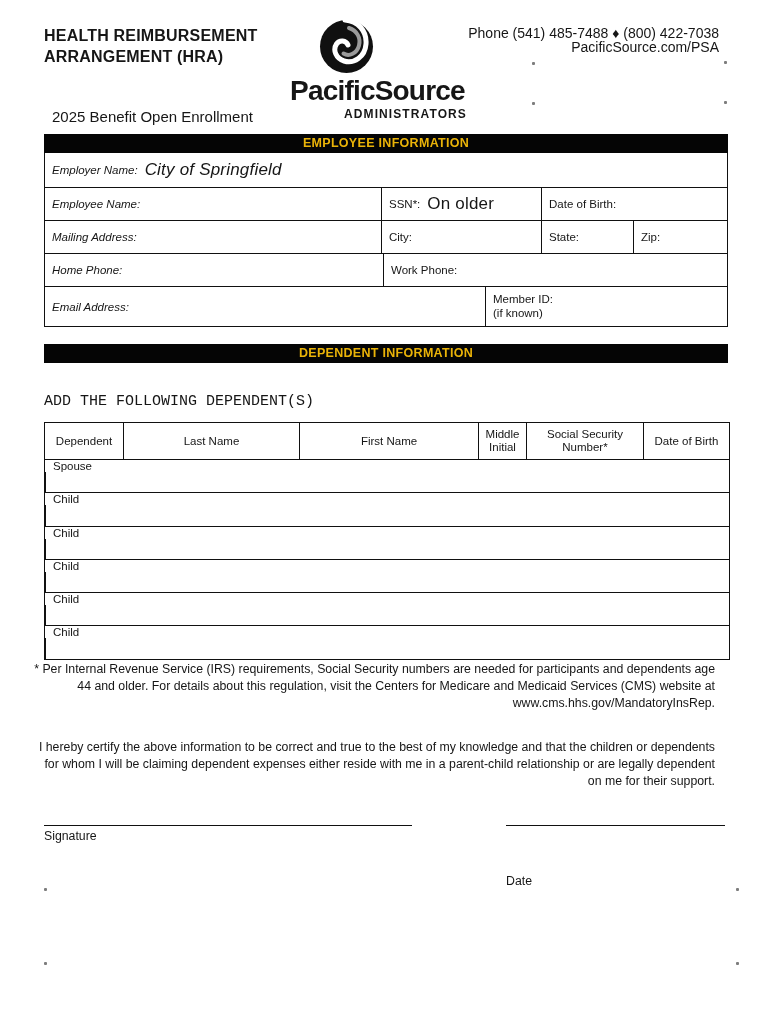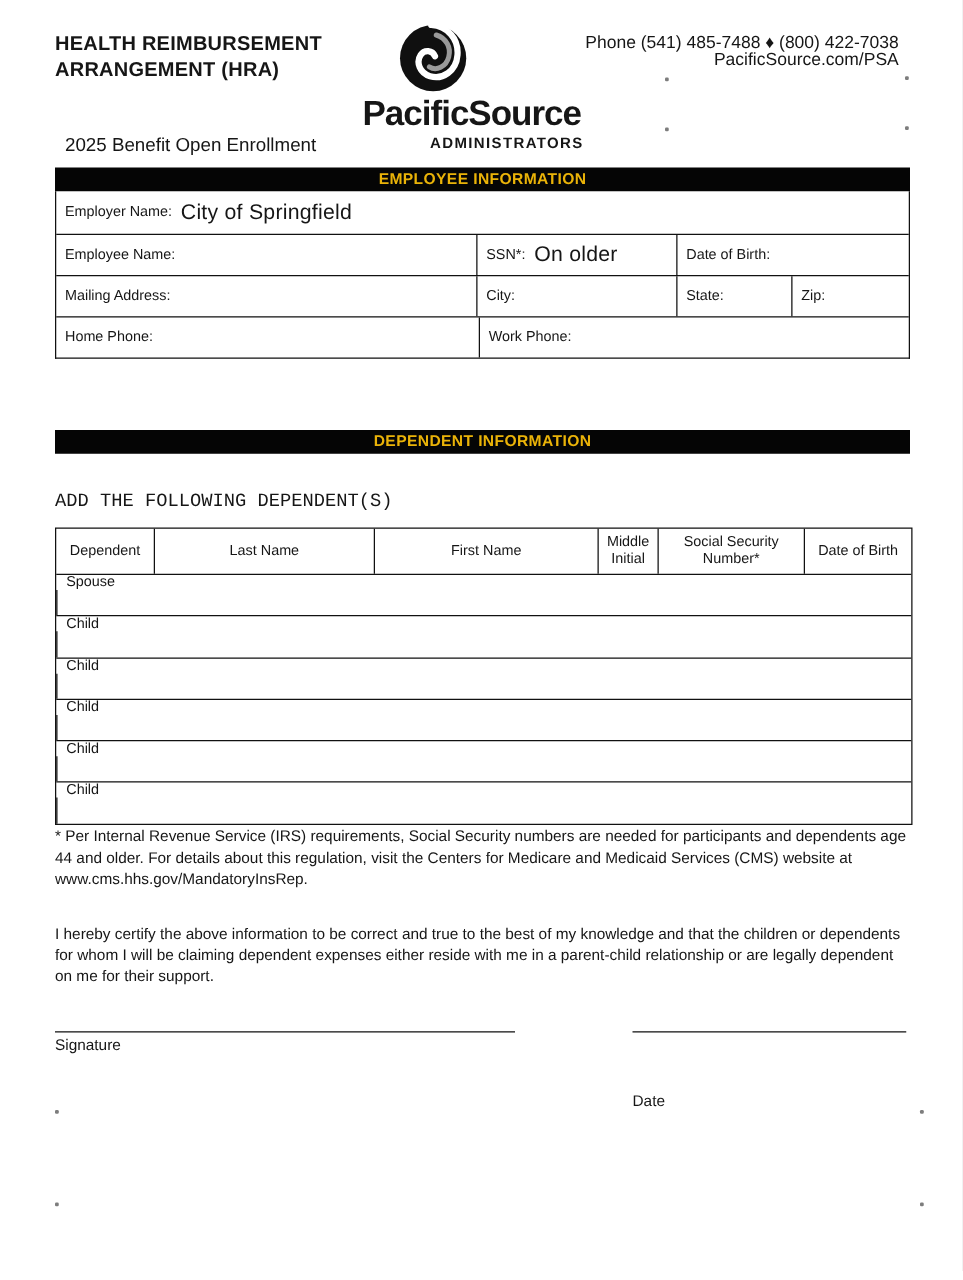--- a/index.html
+++ b/index.html
@@ -20,39 +20,39 @@
   
   .bar { position:absolute; left:44px; width:684px; height:19px; background:#050505; color:#eab308;
          font-size:12.5px; font-weight:bold; text-align:center; line-height:19px; letter-spacing:.3px; }
   .bar.employee { top:134px; }
   .bar.dependent { top:344px; }
   
   .etbl { position:absolute; left:44px; top:153px; width:684px; border:1.5px solid #111; border-top:none; }
   .erow { display:flex; border-top:1px solid #111; }
   .erow:first-child { border-top:none; }
   .ecell { border-left:1px solid #111; padding:0 7px; display:flex; align-items:center; gap:7px; overflow:hidden; }
-  .ecell:first-child { border-left:none; }
+  .ecell:first-child { border-left:none;font-style:italic; }
   .lbl { font-size:11.5px; white-space:nowrap; }
   .val { font-size:17px; white-space:nowrap; letter-spacing:.2px; }
   .r1 { height:34px; } .r2,.r3,.r4 { height:33px; } .r5 { height:40px; }
   .member-cell { flex-direction:column; align-items:flex-start; justify-content:center; gap:1px; }
   .member-cell .lbl { line-height:13px; }
   
   .instruction { position:absolute; left:44px; top:393px; font-family:"Liberation Mono", monospace; font-size:15px; white-space:nowrap; }
   .dtbl { position:absolute; left:44px; top:422px; width:686px; border:1.5px solid #111; }
   .drow { display:flex; border-top:1px solid #111; }
   .drow.head { border-top:none; height:36px; }
   .drow.body { height:33.3px;flex-direction:column; }
   .dcell { border-left:1px solid #111; overflow:hidden; }
   .dcell:first-child { border-left:none; }
   .dcell.h { display:flex; align-items:center; justify-content:center; text-align:center; font-size:11.5px; line-height:13px; padding:2px; }
   .dcell.f { display:flex; align-items:center; padding-left:8px; font-size:11.5px; }
   .c0{width:78px;} .c1{width:176px;} .c2{width:179px;} .c3{width:48px;} .c4{width:117px;} .c5{flex:1;}
   
-  .para { position:absolute; left:44px; width:686px; font-size:12.3px; line-height:17.2px; }
+  .para { position:absolute; left:29px; width:686px; font-size:12.3px; line-height:17.2px;text-align:right; }
   .footnote { top:661px; }
   .certify { top:739px; }
   
   .sigline { position:absolute; top:825px; border-top:1.5px solid #111; }
   .sigline.sig { left:44px; width:368px; }
   .sigline.date { left:506px; width:219px; }
   .siglabel { position:absolute; top:829px; font-size:12.3px; }
   .siglabel.sig { left:44px; }
   .siglabel.date { left:506px;margin-top:45px; }
   
@@ -121,20 +121,29 @@
       </div>
     </div>
     <div class="erow r4">
       <div class="ecell" style="width:338px">
         <span class="lbl">Home Phone:</span>
       </div>
       <div class="ecell" style="flex:1">
         <span class="lbl">Work Phone:</span>
       </div>
     </div>
+    <div class="erow r5">
+      <div class="ecell" style="width:440px">
+        <span class="lbl">Email Address:</span>
+      </div>
+      <div class="ecell member-cell" style="flex:1">
+        <span class="lbl">Member ID:</span>
+        <span class="lbl">(if known)</span>
+      </div>
+    </div>
   </div>
 
   <div class="bar dependent">DEPENDENT INFORMATION</div>
 
   <div class="instruction">ADD THE FOLLOWING DEPENDENT(S)</div>
 
   <div class="dtbl">
     <div class="drow head">
       <div class="dcell h c0">Dependent</div>
       <div class="dcell h c1">Last Name</div>

